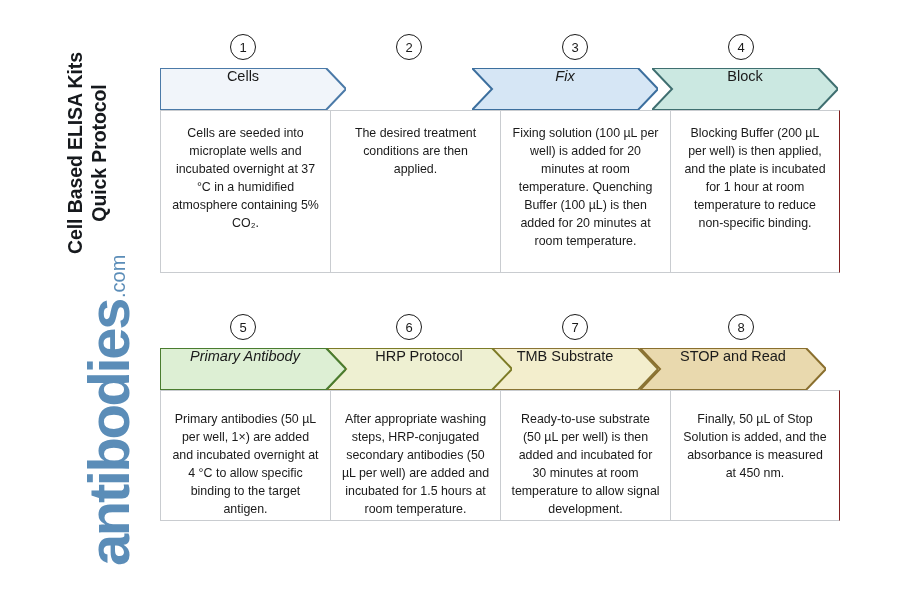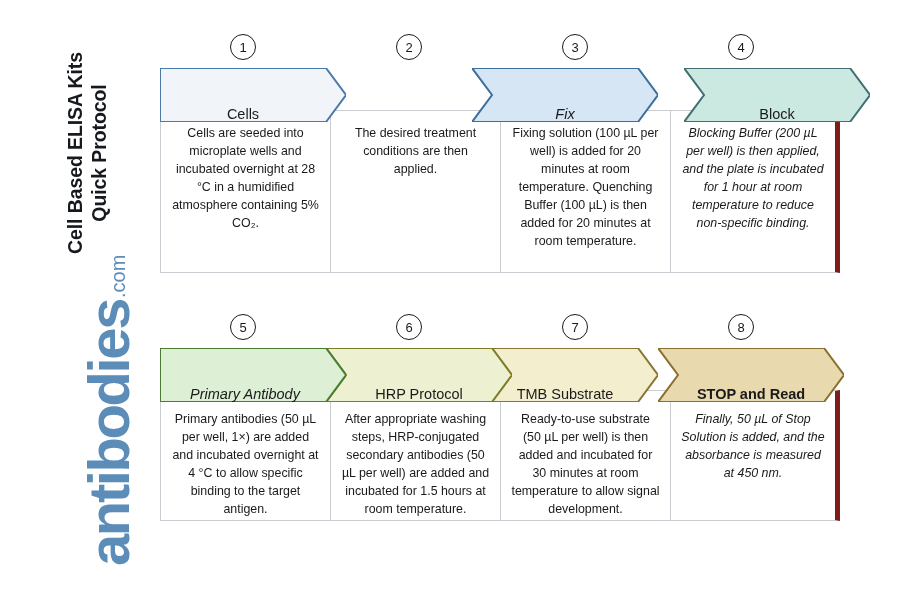--- a/index.html
+++ b/index.html
@@ -112,24 +112,24 @@
   }
 
   .chevrons {
     position: relative;
     width: 700px;
     height: 42px;
   }
   .chev {
     position: absolute;
     top: 0;
-    height: 54px;
+    height: 42px;
     width: 186px;
     display: flex;
-    align-items: flex-end;
+    align-items: flex-start;
     justify-content: center;
     box-sizing: border-box;
     font-size: 14.5px;
     color: #1a1a1a;
     text-align: center;
   }
   .chev .chev-label { position: relative; z-index: 2; }
   .chev svg {
     position: absolute;
     left: 0; top: 0;
@@ -148,21 +148,21 @@
     width: 170px;
     box-sizing: border-box;
     border: 1px solid #c9ccd0;
     border-right: none;
     background: #ffffff;
     padding: 14px 10px 10px 10px;
     display: flex;
     align-items: flex-start;
     justify-content: center;
   }
-  .panel:last-child { border-right: 5px solid #7f1d1d; font-style: italic; }
+  .panel:last-child { border-right: 1px solid #7f1d1d; }
   .panel-text {
     font-size: 12.4px;
     line-height: 1.45;
     color: #1a1a1a;
     text-align: center;
   }
   #row-2 .panels { height: 131px; }
   #row-2 .panel { padding-top: 20px; }
 </style>
 </head>
@@ -195,30 +195,30 @@
           <polygon points="0,0 166,0 186,21 166,42 0,42" fill="#f1f5fa" stroke="#4b7aa8" stroke-width="2" vector-effect="non-scaling-stroke"></polygon>
         </svg>
         <span class="chev-label">Cells</span>
       </div>
       <div class="chev" style="left: 312px; z-index: 8; width: 186px; padding-left: 20px; padding-right: 20px; font-style: italic;">
         <svg viewBox="0 0 186 42" preserveAspectRatio="none">
           <polygon points="0,0 166,0 186,21 166,42 0,42 20,21" fill="#d6e6f5" stroke="#3c6f9e" stroke-width="2" vector-effect="non-scaling-stroke"></polygon>
         </svg>
         <span class="chev-label">Fix</span>
       </div>
-      <div class="chev" style="left: 524px; z-index: 7; width: 186px; padding-left: 20px; padding-right: 20px;">
+      <div class="chev" style="left: 492px; z-index: 7; width: 186px; padding-left: 20px; padding-right: 20px;">
         <svg viewBox="0 0 186 42" preserveAspectRatio="none">
           <polygon points="0,0 166,0 186,21 166,42 0,42 20,21" fill="#cbe8e1" stroke="#3f6f70" stroke-width="2" vector-effect="non-scaling-stroke"></polygon>
         </svg>
         <span class="chev-label">Block</span>
       </div>
     </div>
   <div class="panels">
       <div class="panel">
-        <div class="panel-text">Cells are seeded into microplate wells and incubated overnight at 28 °C in a humidified atmosphere containing 5% CO₂.</div>
+        <div class="panel-text">Cells are seeded into microplate wells and incubated overnight at 37 °C in a humidified atmosphere containing 5% CO₂.</div>
       </div>
       <div class="panel">
         <div class="panel-text">The desired treatment conditions are then applied.</div>
       </div>
       <div class="panel">
         <div class="panel-text">Fixing solution (100 µL per well) is added for 20 minutes at room temperature. Quenching Buffer (100 µL) is then added for 20 minutes at room temperature.</div>
       </div>
       <div class="panel">
         <div class="panel-text">Blocking Buffer (200 µL per well) is then applied, and the plate is incubated for 1 hour at room temperature to reduce non-specific binding.</div>
       </div>
@@ -244,21 +244,21 @@
           <polygon points="0,0 166,0 186,21 166,42 0,42 20,21" fill="#eef0d2" stroke="#7c7b26" stroke-width="2" vector-effect="non-scaling-stroke"></polygon>
         </svg>
         <span class="chev-label">HRP Protocol</span>
       </div>
       <div class="chev" style="left: 312px; z-index: 8; width: 186px; padding-left: 20px; padding-right: 20px;">
         <svg viewBox="0 0 186 42" preserveAspectRatio="none">
           <polygon points="0,0 166,0 186,21 166,42 0,42 20,21" fill="#f3eecd" stroke="#8a7434" stroke-width="2" vector-effect="non-scaling-stroke"></polygon>
         </svg>
         <span class="chev-label">TMB Substrate</span>
       </div>
-      <div class="chev" style="left: 498px; z-index: 7; width: 186px; padding-left: 20px; padding-right: 20px; font-weight: bold;">
+      <div class="chev" style="left: 480px; z-index: 7; width: 186px; padding-left: 20px; padding-right: 20px;">
         <svg viewBox="0 0 186 42" preserveAspectRatio="none">
           <polygon points="0,0 166,0 186,21 166,42 0,42 20,21" fill="#e9d9ae" stroke="#8a6f2e" stroke-width="2" vector-effect="non-scaling-stroke"></polygon>
         </svg>
         <span class="chev-label">STOP and Read</span>
       </div>
     </div>
   <div class="panels">
       <div class="panel">
         <div class="panel-text">Primary antibodies (50 µL per well, 1×) are added and incubated overnight at 4 °C to allow specific binding to the target antigen.</div>
       </div>

